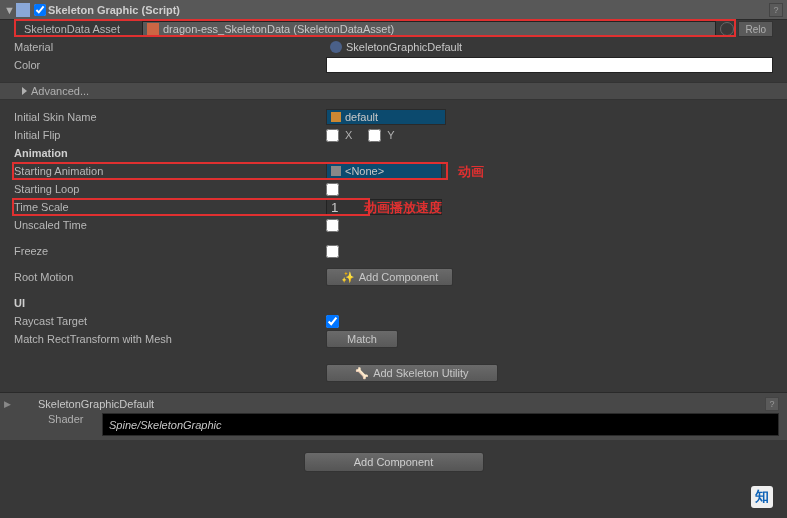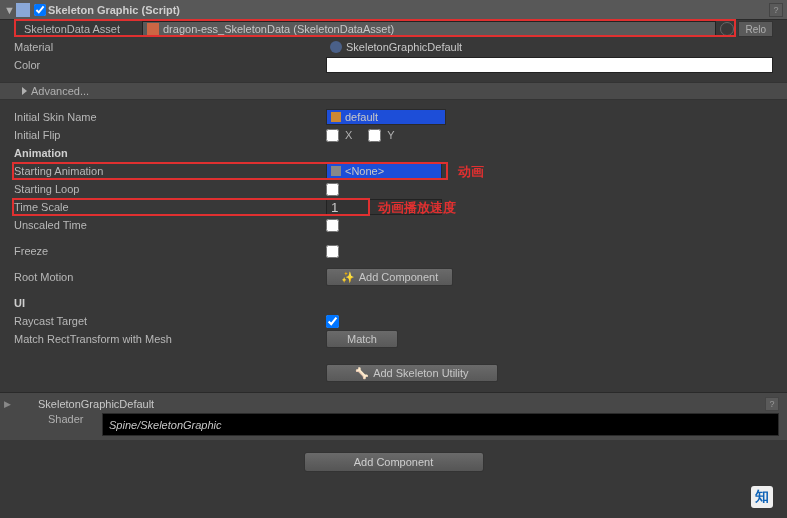--- a/index.html
+++ b/index.html
@@ -13,21 +13,21 @@
 .prop-row { display: flex; align-items: center; height: 18px; padding: 0 14px; position: relative; }
 .prop-label { width: 312px; color: #b8b8b8; }
 .prop-value { flex: 1; display: flex; align-items: center; gap: 4px; }
 .object-field { flex: 1; height: 16px; background: #5a5a5a; border: 1px solid #222; color: #c8c8c8; padding: 0 4px; display: flex; align-items: center; overflow: hidden; }
 .obj-icon { width: 12px; height: 12px; background: #cc6644; margin-right: 4px; display: inline-block; flex-shrink: 0; }
 .obj-dot { width: 14px; height: 14px; border: 1px solid #666; border-radius: 50%; margin-left: 4px; cursor: pointer; flex-shrink: 0; }
 .relo-btn { height: 16px; background: #5a5a5a; border: 1px solid #333; color: #b0b0b0; padding: 0 6px; margin-left: 4px; cursor: pointer; font-size: 10px; }
 .color-field { flex: 1; height: 16px; background: #fff; border: 1px solid #222; }
 .advanced-row { background: #4a4a4a; height: 18px; display: flex; align-items: center; padding-left: 22px; border-top: 1px solid #333; border-bottom: 1px solid #333; margin-top: 8px; }
 .tri-right { display: inline-block; width: 0; height: 0; border-top: 4px solid transparent; border-bottom: 4px solid transparent; border-left: 5px solid #b0b0b0; margin-right: 4px; }
-.dropdown-field { height: 16px; background: #1d4ed8; border: 1px solid #2a2a2a; color: #c8c8c8; padding: 0 4px; display: flex; align-items: center; cursor: pointer; }
+.dropdown-field { height: 16px; background: #0c4a6e; border: 1px solid #2a2a2a; color: #c8c8c8; padding: 0 4px; display: flex; align-items: center; cursor: pointer; }
 .skin-icon { width: 10px; height: 10px; background: #cc8833; margin-right: 4px; flex-shrink: 0; }
 .anim-icon { width: 10px; height: 10px; background: #888; margin-right: 4px; flex-shrink: 0; }
 .chk { width: 13px; height: 13px; }
 .chk-label { margin-left: 2px; margin-right: 12px; }
 .section-head { color: #cfcfcf; font-weight: bold; padding: 3px 14px; }
 .num-input { width: 116px; height: 16px; background: #333; border: 1px solid #222; color: #c8c8c8; padding: 0 4px; }
 .btn { height: 18px; background: linear-gradient(#6a6a6a,#595959); border: 1px solid #333; color: #c8c8c8; padding: 0 14px; cursor: pointer; font-size: 11px; display: inline-flex; align-items: center; gap: 4px; border-radius: 2px; }
 .highlight { position: absolute; border: 2px solid #e03030; pointer-events: none; }
 .annot { position: absolute; color: #e03030; font-size: 13px; font-weight: bold; pointer-events: none; }
 .material-section { background: #484848; border-top: 1px solid #2a2a2a; padding: 2px 0; }
@@ -129,21 +129,21 @@
       <input type="checkbox" class="chk" style="">
     </div>
 </div>
 
 <div class="prop-row">
   <span class="prop-label">Time Scale</span>
   <div class="prop-value">
     <input class="num-input" value="1" style="">
   </div>
   <div class="highlight" style="left:12px; top:0; width:358px; height:18px;"></div>
-  <div class="annot" style="left:378px; top:1px;">动画播放速度</div>
+  <div class="annot" style="left:364px; top:1px;">动画播放速度</div>
 </div>
 
 <div class="prop-row">
   <span class="prop-label">Unscaled Time</span>
   <div class="prop-value">
       <input type="checkbox" class="chk" style="">
     </div>
 </div>
 
 <div class="spacer"></div>

